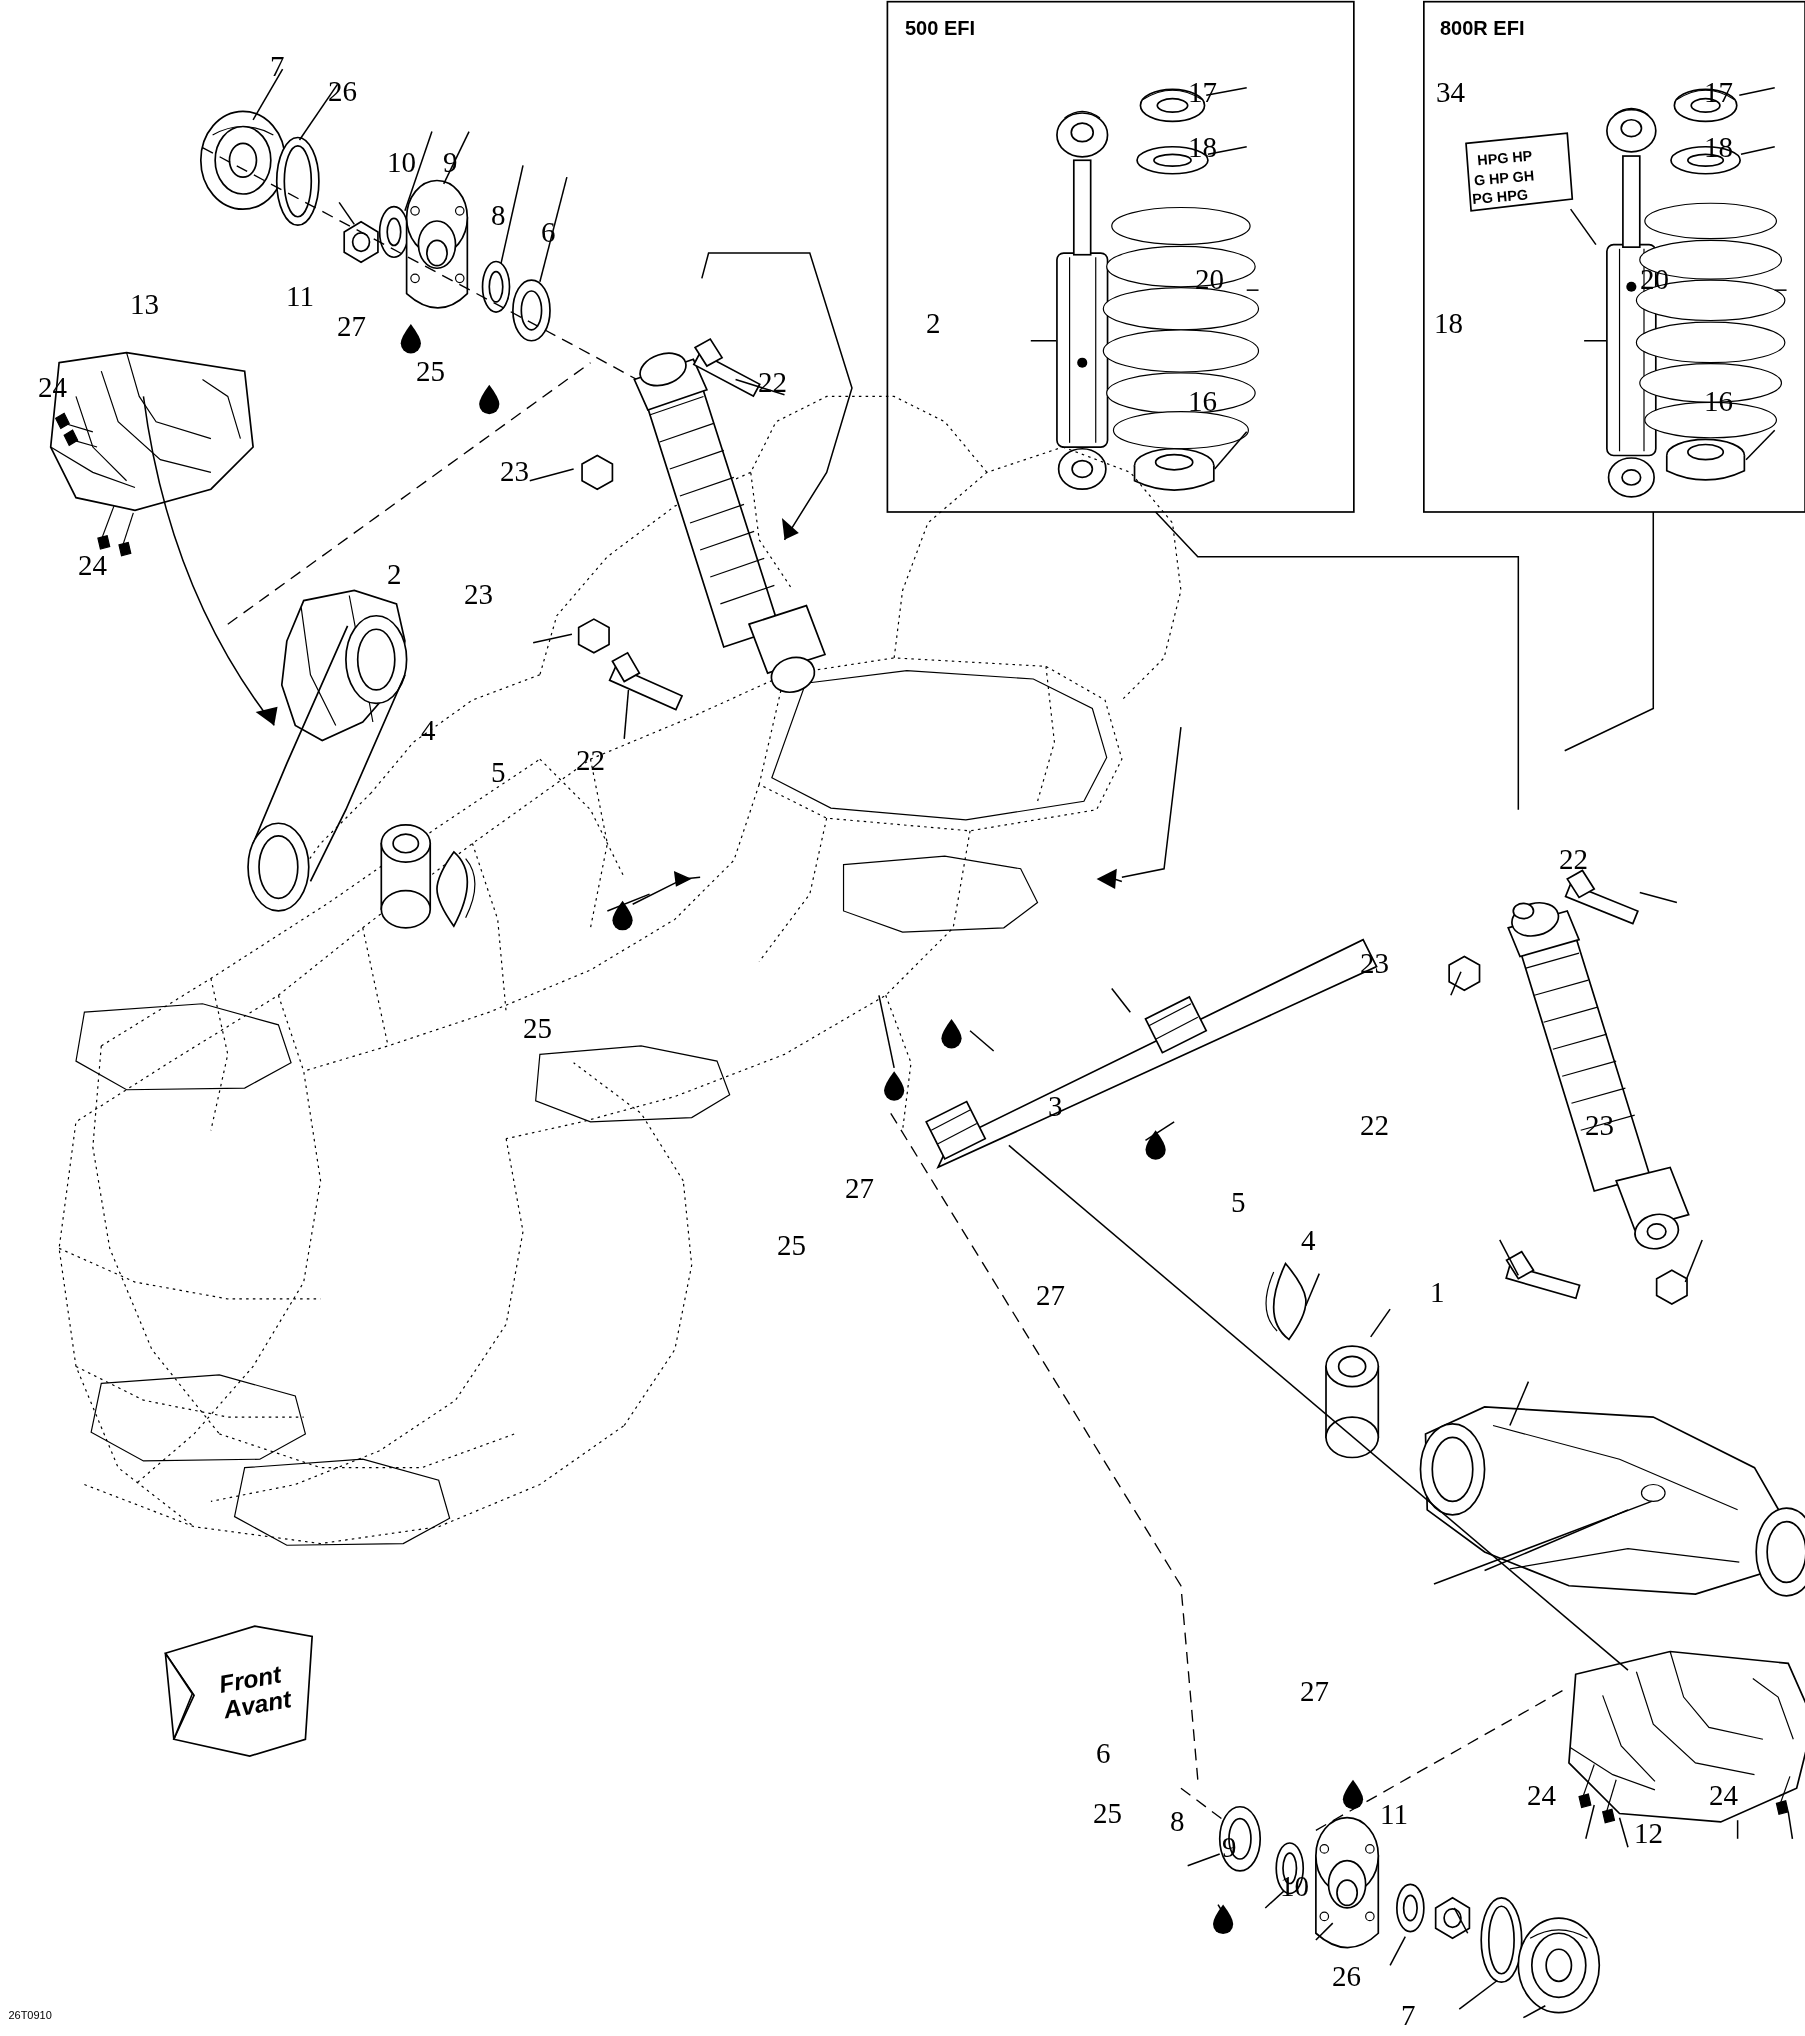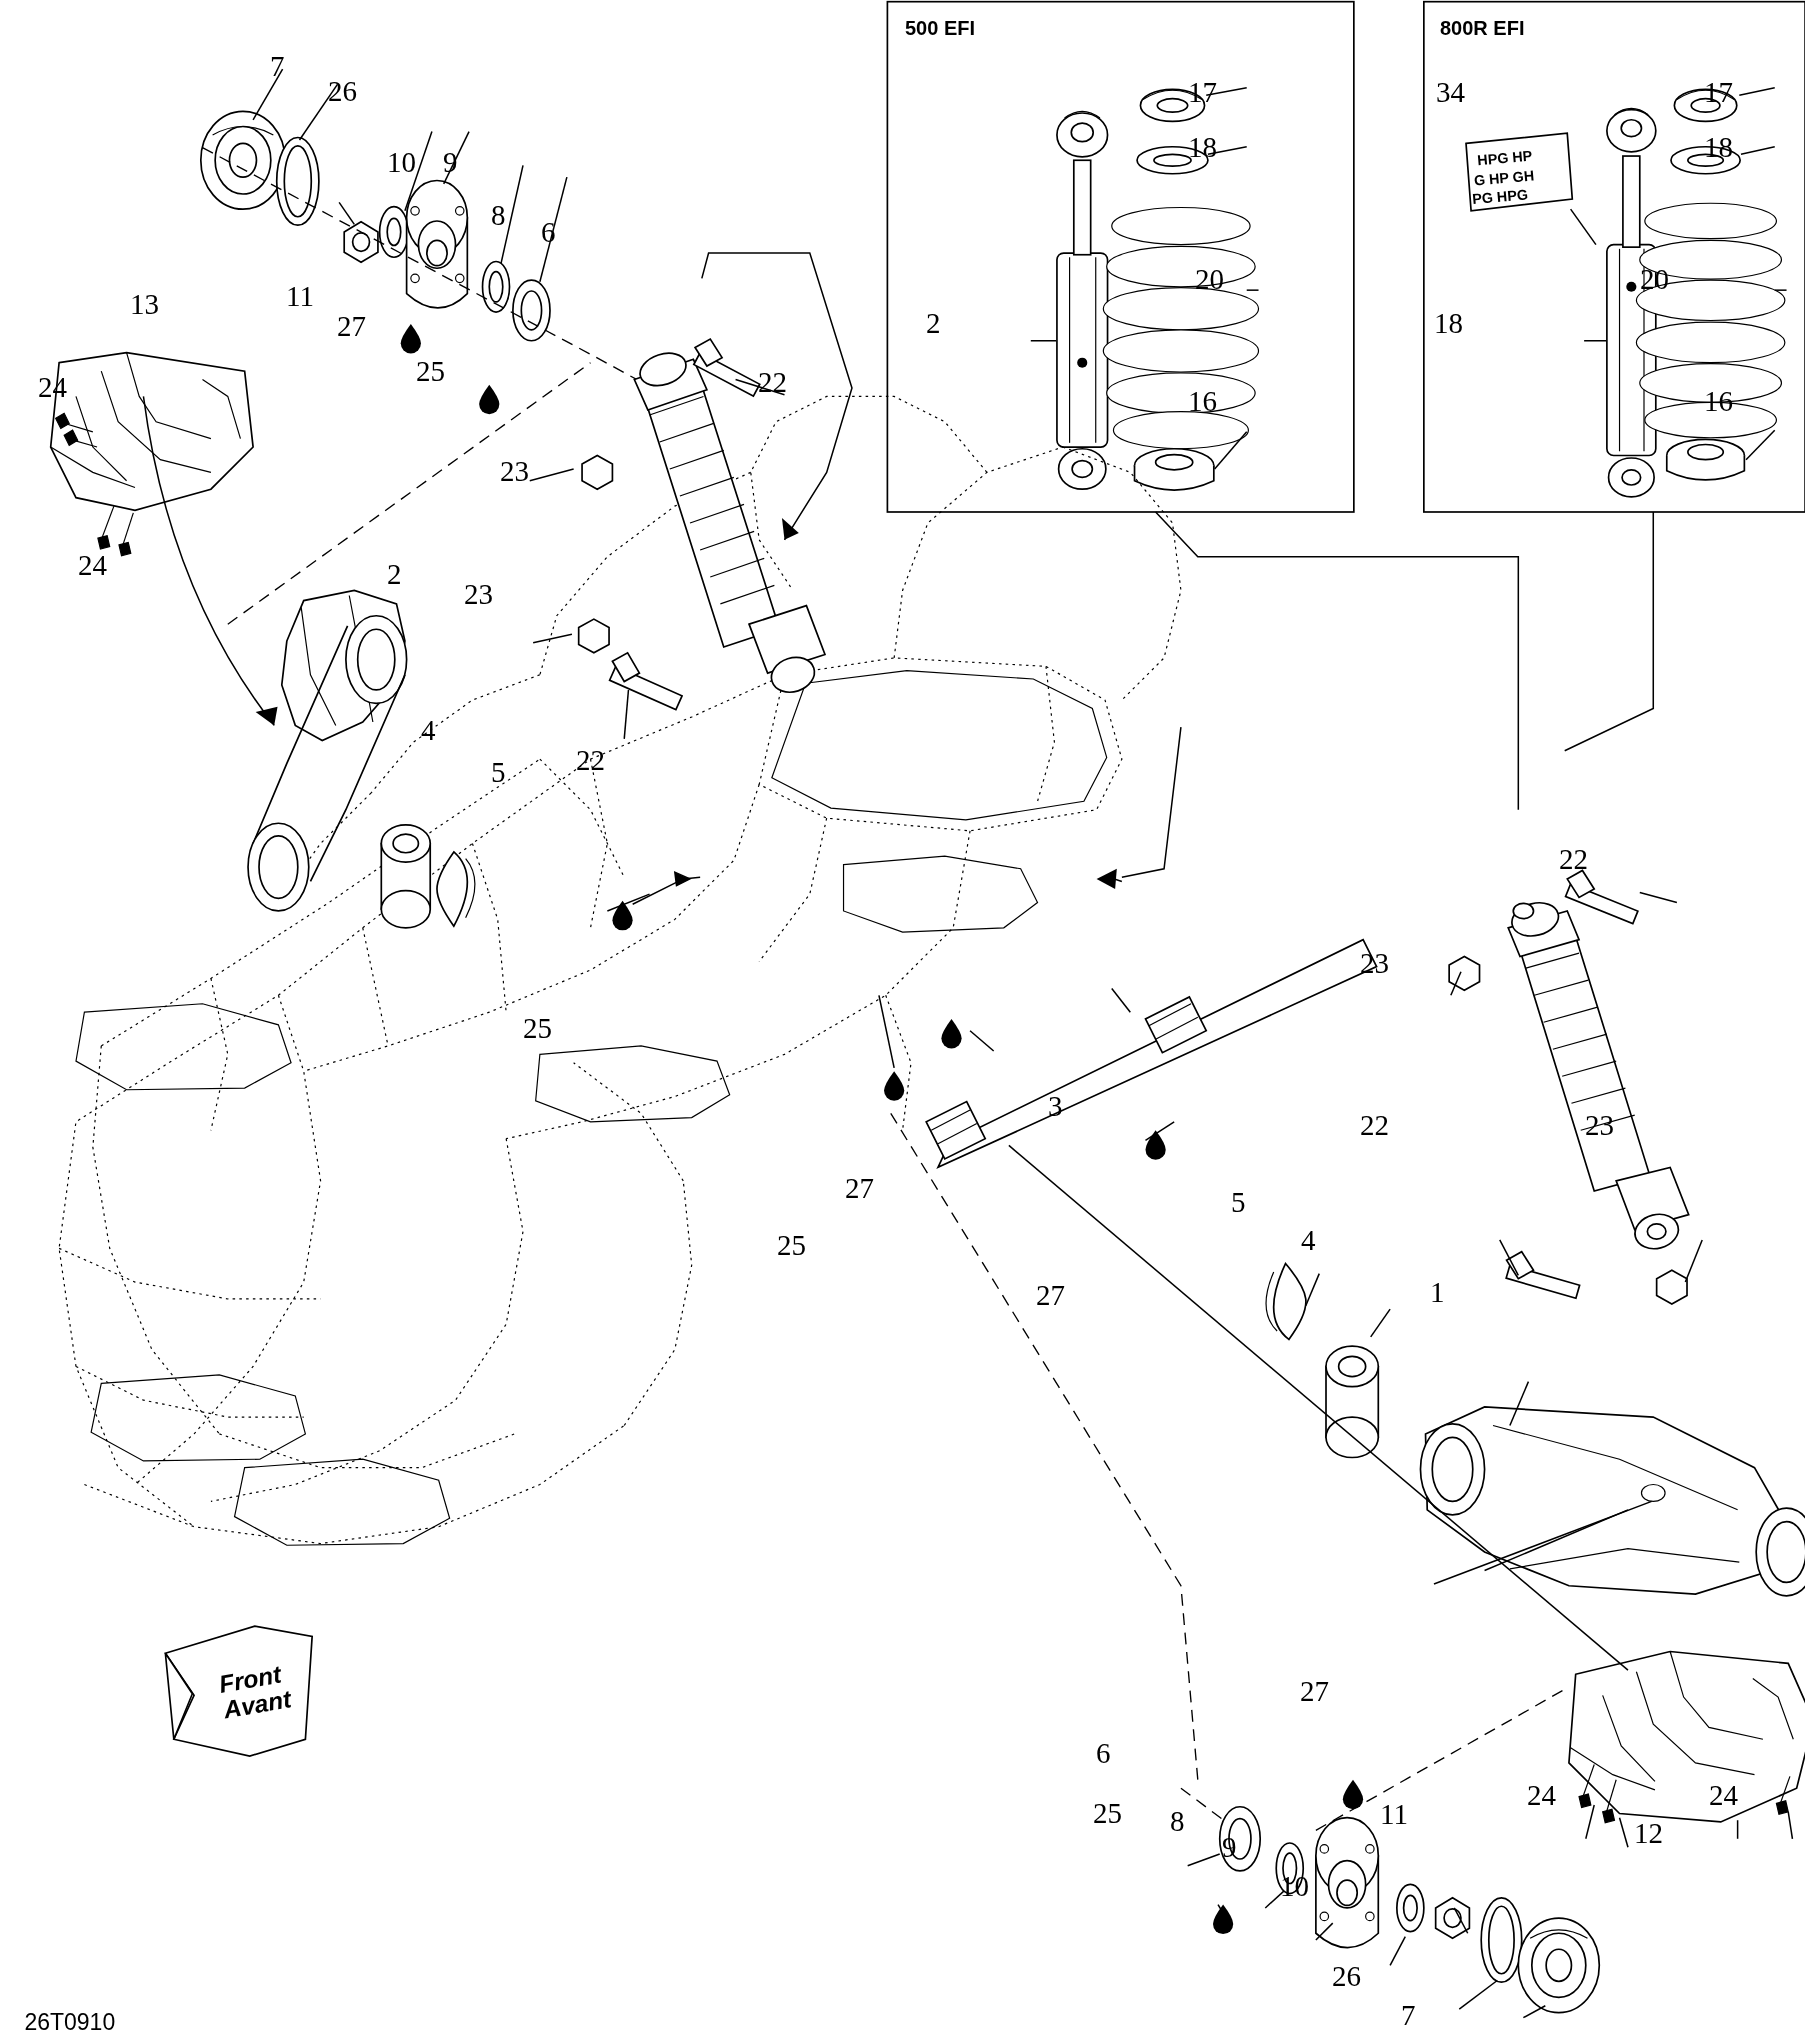--- a/index.html
+++ b/index.html
@@ -40,23 +40,22 @@
     font-weight: bold;
     font-size: 20px;
     color: #000000;
     white-space: nowrap;
   }
   .footer-code {
     position: absolute;
     left: 8.4px;
     top: 2009px;
     font-family: "Liberation Sans", sans-serif;
-    font-size: 23px;
+    font-size: 11px;
     color: #000000;
-    margin-left: 16px;
   }
   .front-label {
     position: absolute;
     font-family: "Liberation Sans", sans-serif;
     font-style: italic;
     font-weight: bold;
     font-size: 24.5px;
     color: #000000;
     line-height: 1.05;
   }

